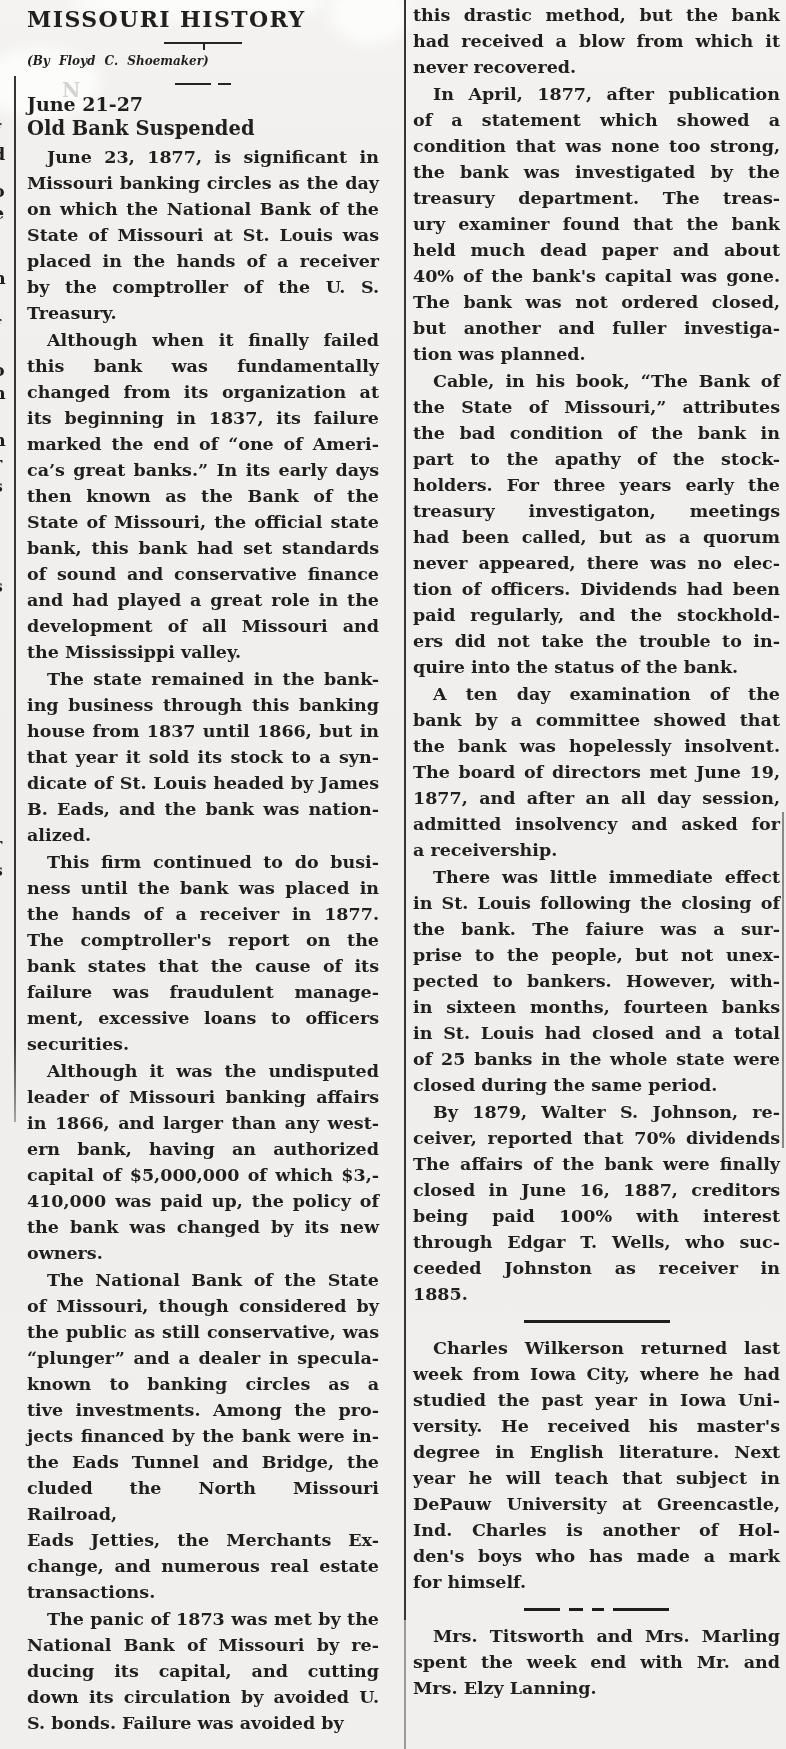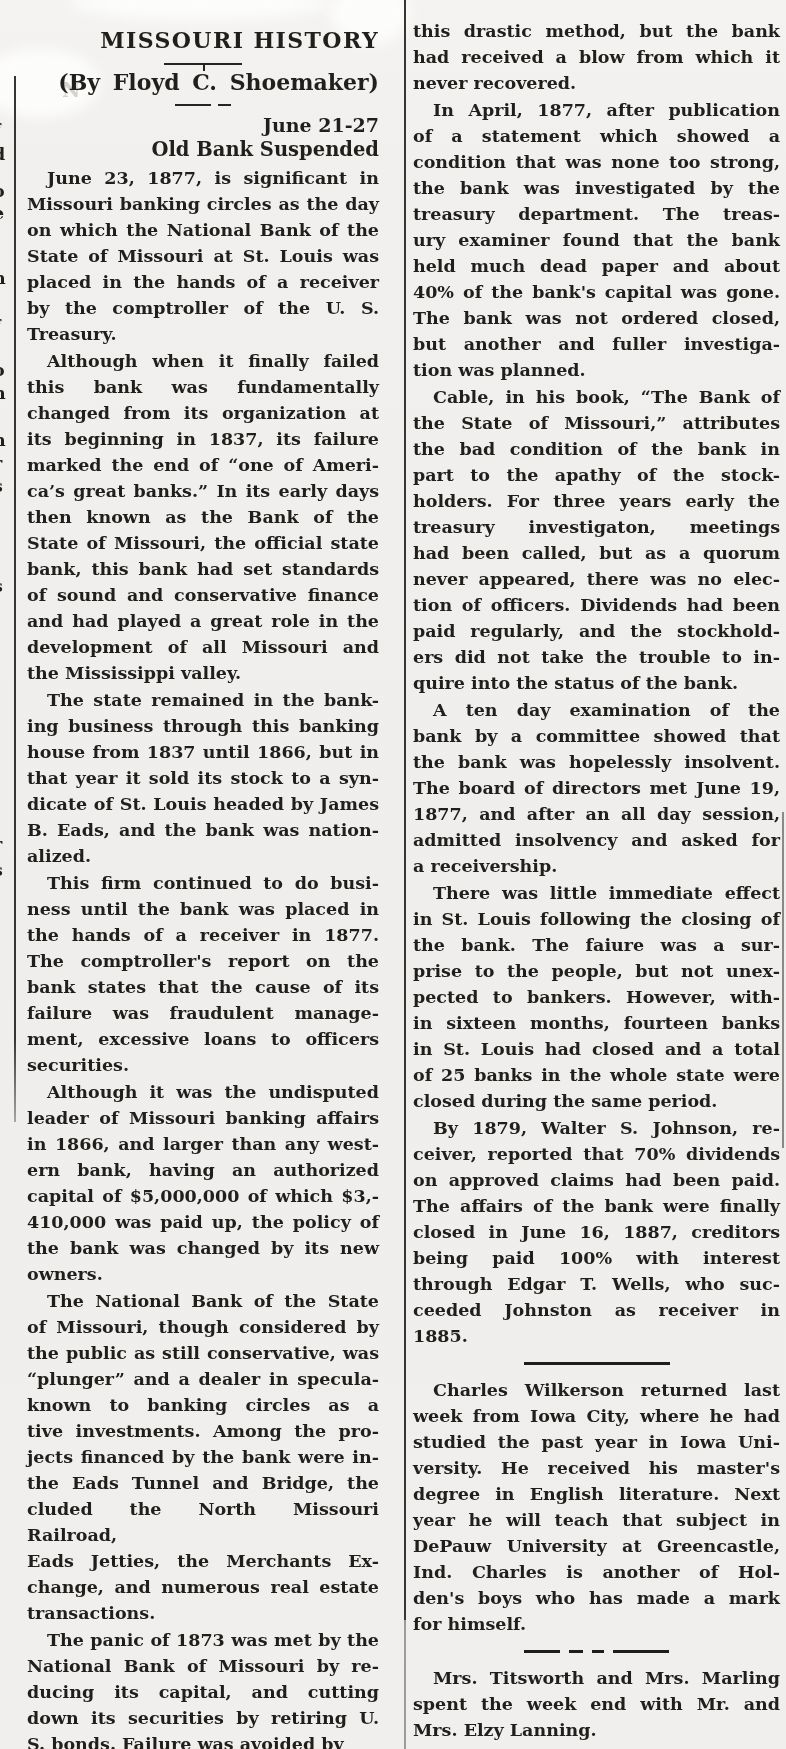--- a/index.html
+++ b/index.html
@@ -29,28 +29,28 @@
   .rule { position:absolute; }
   .rule-left  { left:14px; top:76px; width:2px; height:1046px;
                 background:linear-gradient(#393631 0 92%, rgba(57,54,49,.4) 100%); }
   .rule-mid   { left:404px; top:0; width:2px; height:1749px;
                 background:linear-gradient(#393631 0 1620px, rgba(57,54,49,.45) 1620px 100%); }
   .rule-right { left:782px; top:812px; width:2px; height:336px; background:rgba(57,54,49,.55); }
 
   
   .col { position:absolute; top:0; }
   .col-left  { left:27px;  width:352px; }
-  .col-right { left:413px; top:18px; width:367px; }
-
-  
-  .hdr { text-align:right;margin-top:21px; }
+  .col-right { left:413px; top:2px; width:367px; }
+
+  
+  .hdr { text-align:left; }
   .hdr-title    { padding-top:6px; font-size:22px; letter-spacing:1.4px; line-height:26px; }
   .div1 { position:relative; width:78px; height:2px; background:#262420; margin:10px auto 5px; }
   .div1::after { content:""; position:absolute; left:50%; top:2px; width:2px; height:6px; background:#262420; }
-  .hdr-byline   { font-size:22px; word-spacing:5px; line-height:24px; }
+  .hdr-byline   { font-size:12px; word-spacing:5px; line-height:24px;font-style:italic; }
   .div2 { margin:10px auto 7px; display:flex; gap:7px; justify-content:center; align-items:center; }
   .div2 span { height:2px; background:#262420; display:block; }
   .div2 .d-a { width:36px; } .div2 .d-b { width:13px; }
   .hdr-date     { font-size:19px; line-height:24px; }
   .hdr-headline { font-size:19.5px; line-height:25px; margin-bottom:3px; }
 
   
   .para { margin:0 0 1px 0; }
   .line {
     font-size:17.5px;
@@ -178,21 +178,21 @@
           <div class="line">the Eads Tunnel and Bridge, the</div>
           <div class="line">cluded the North Missouri Railroad,</div>
           <div class="line">Eads Jetties, the Merchants Ex-</div>
           <div class="line">change, and numerous real estate</div>
           <div class="line last">transactions.</div>
         </div>
         <div class="para">
           <div class="line first">The panic of 1873 was met by the</div>
           <div class="line">National Bank of Missouri by re-</div>
           <div class="line">ducing its capital, and cutting</div>
-          <div class="line">down its securities by retiring U.</div>
+          <div class="line">down its circulation by avoided U.</div>
           <div class="line last">S. bonds. Failure was avoided by</div>
         </div>
       </div>
   </div>
 
   <div class="col col-right">
     <div class="body" id="right-body">
         <div class="para">
           <div class="line">this drastic method, but the bank</div>
           <div class="line">had received a blow from which it</div>
@@ -241,21 +241,20 @@
           <div class="line">prise to the people, but not unex-</div>
           <div class="line">pected to bankers. However, with-</div>
           <div class="line">in sixteen months, fourteen banks</div>
           <div class="line">in St. Louis had closed and a total</div>
           <div class="line">of 25 banks in the whole state were</div>
           <div class="line last">closed during the same period.</div>
         </div>
         <div class="para">
           <div class="line first">By 1879, Walter S. Johnson, re-</div>
           <div class="line">ceiver, reported that 70% dividends</div>
-          <div class="line">on approved claims had been paid.</div>
           <div class="line">The affairs of the bank were finally</div>
           <div class="line">closed in June 16, 1887, creditors</div>
           <div class="line">being paid 100% with interest</div>
           <div class="line">through Edgar T. Wells, who suc-</div>
           <div class="line">ceeded Johnston as receiver in</div>
           <div class="line last">1885.</div>
         </div>
         <div class="hr-solid"></div>
         <div class="para">
           <div class="line first">Charles Wilkerson returned last</div>

